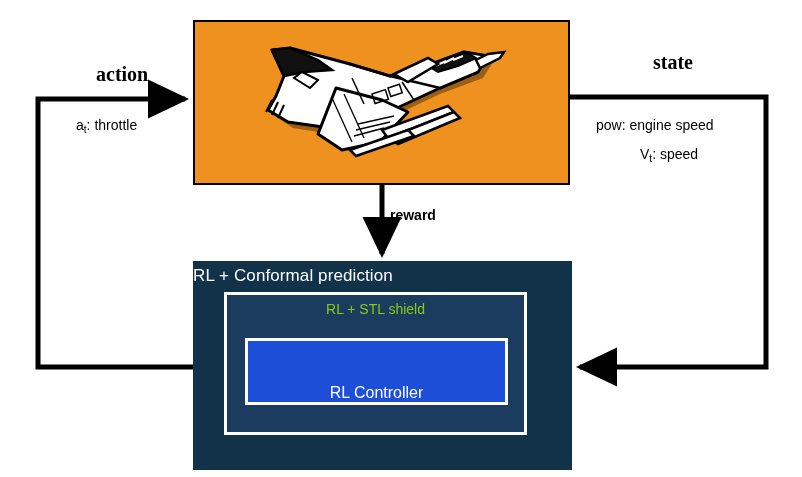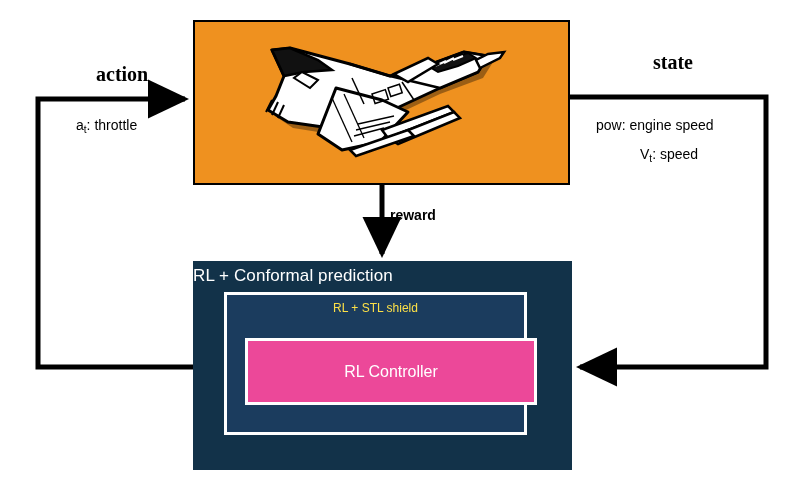--- a/index.html
+++ b/index.html
@@ -69,35 +69,35 @@
     background: #1b3c5e;
     border: 3px solid #ffffff;
     box-sizing: border-box;
   }
   .shield-title {
     position: absolute;
     left: 0;
     top: 6px;
     width: 100%;
     text-align: center;
-    color: #fde047;
-    font-size: 12px;
+    color: #84cc16;
+    font-size: 14px;
     white-space: nowrap;
   }
   .controller-box {
     position: absolute;
     left: 18px;
     top: 43px;
-    width: 292px;
+    width: 263px;
     height: 67px;
-    background: #ec4899;
+    background: #1d4ed8;
     border: 3px solid #ffffff;
     box-sizing: border-box;
     display: flex;
-    align-items: center;
+    align-items: flex-end;
     justify-content: center;
   }
   .controller-title {
     color: #ffffff;
     font-size: 16px;
     white-space: nowrap;
   }
 
   
   .wires {

